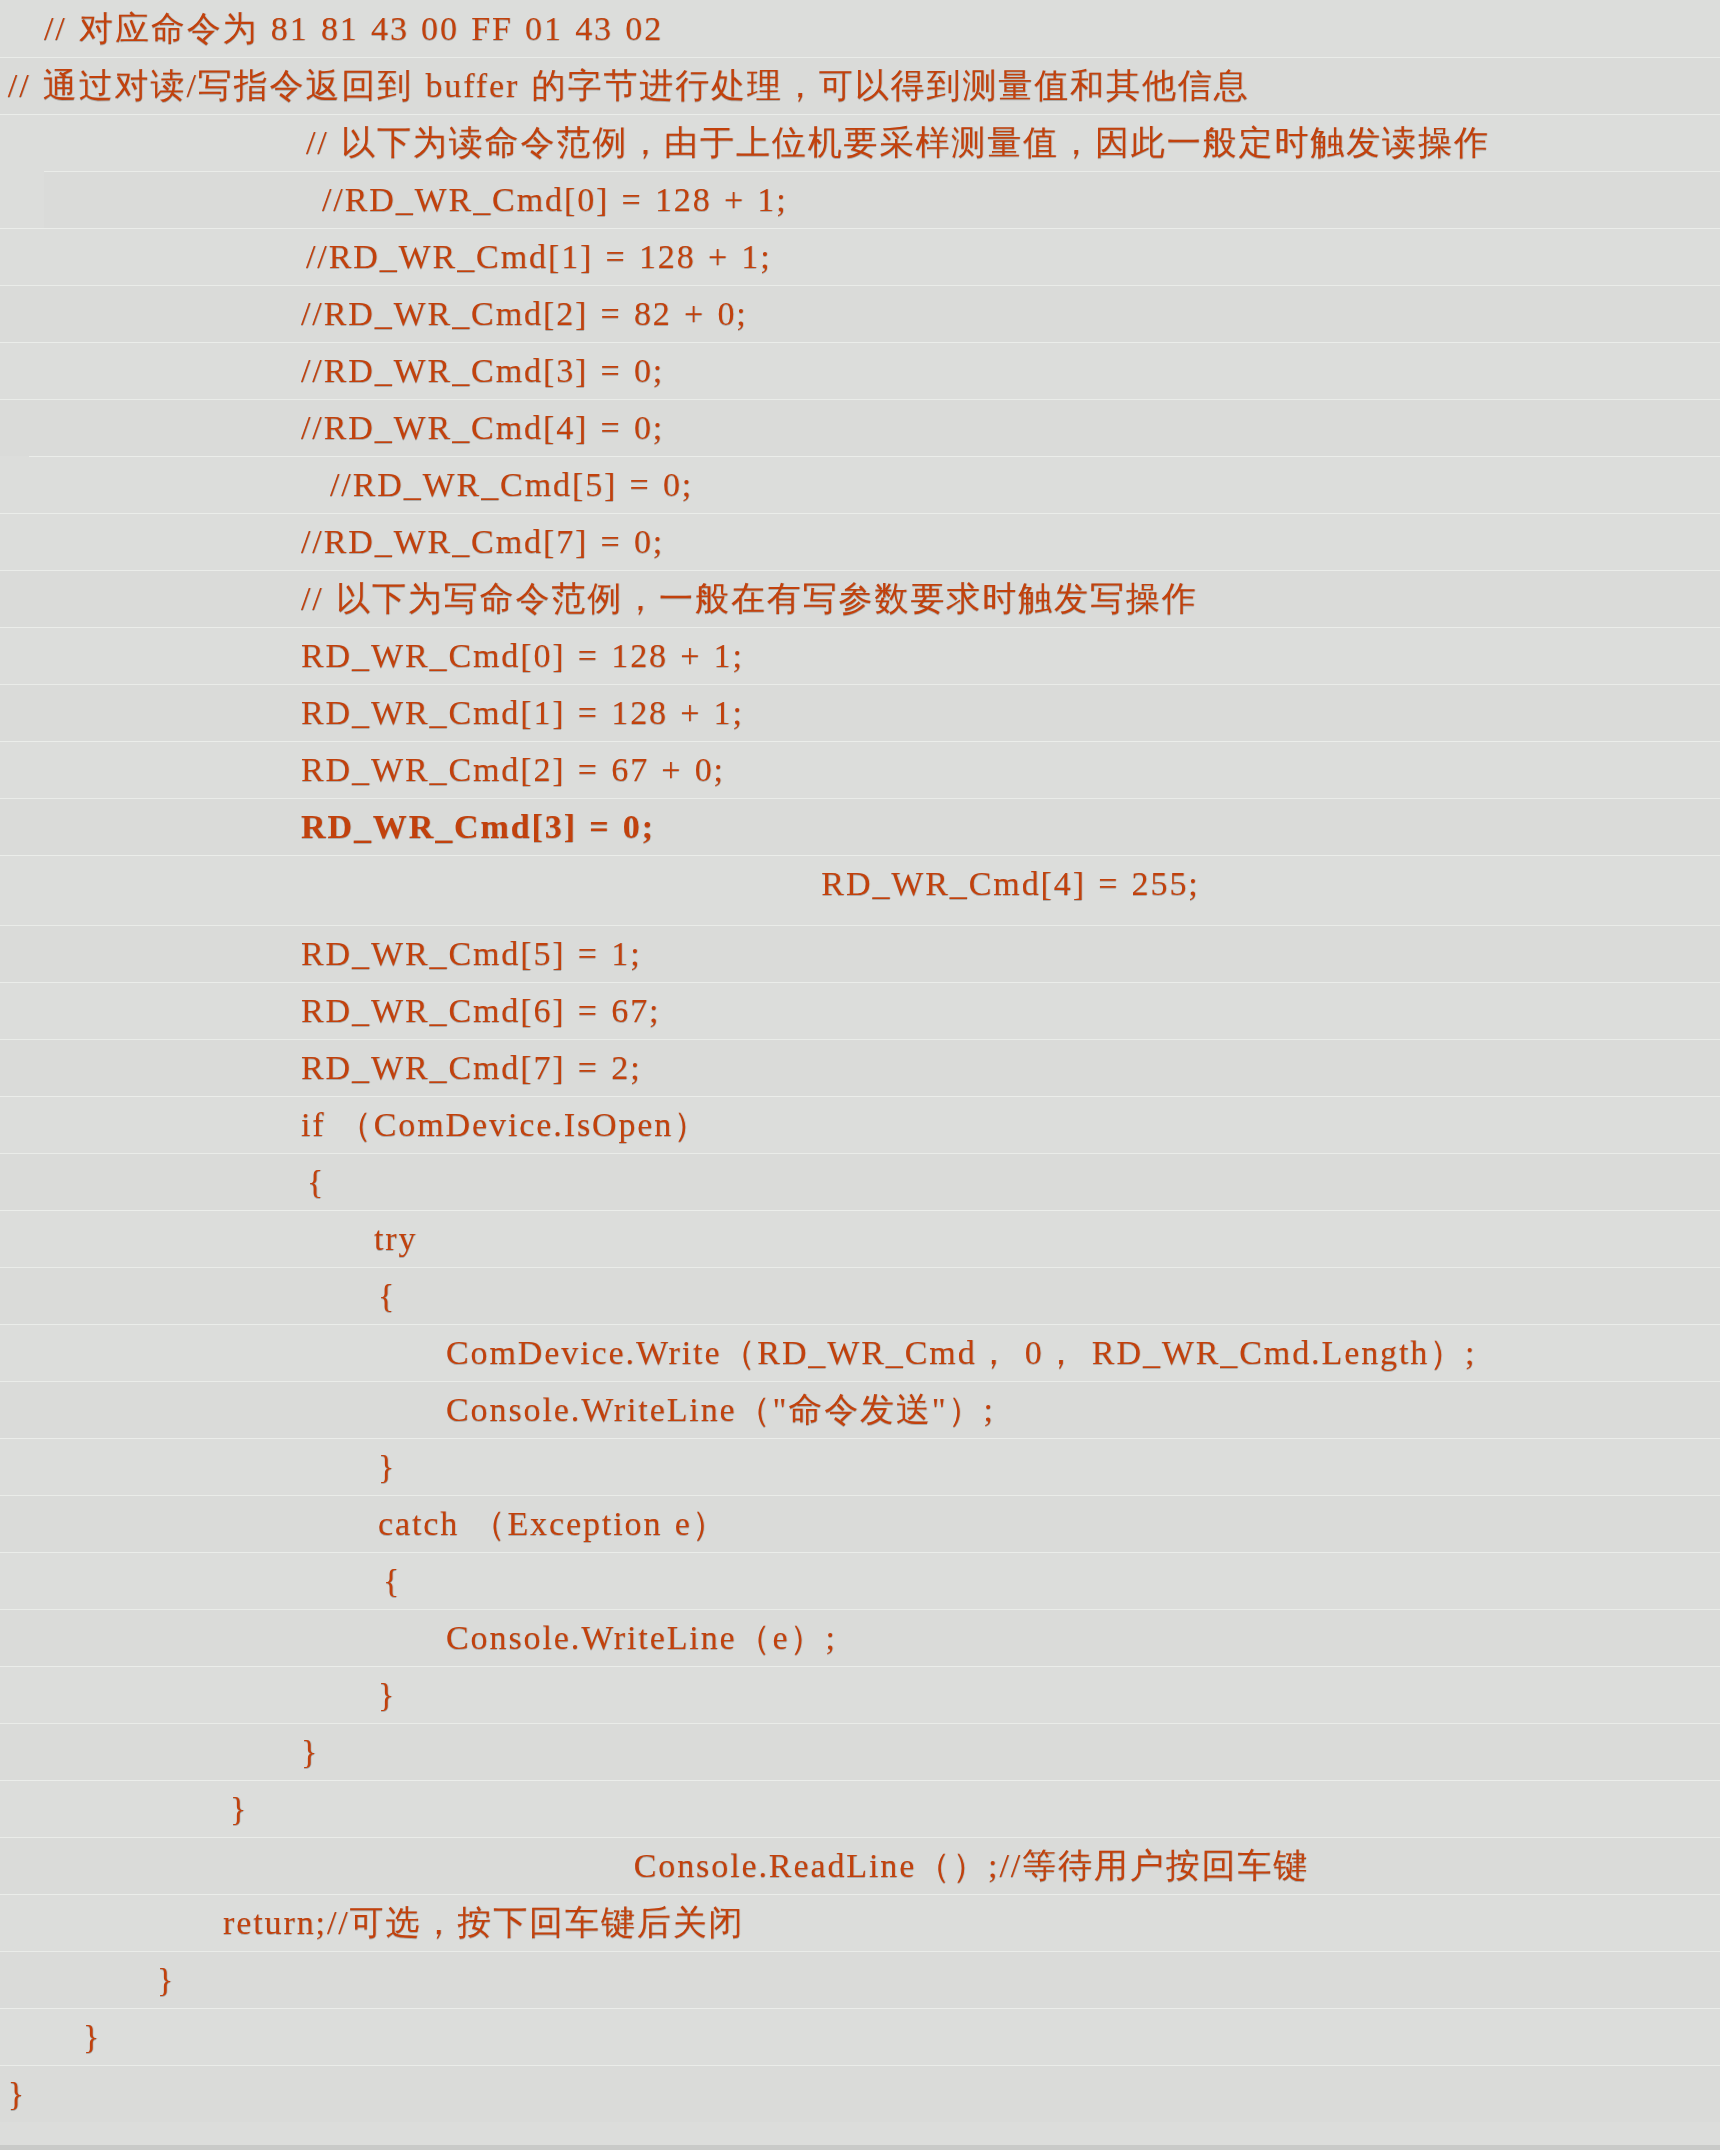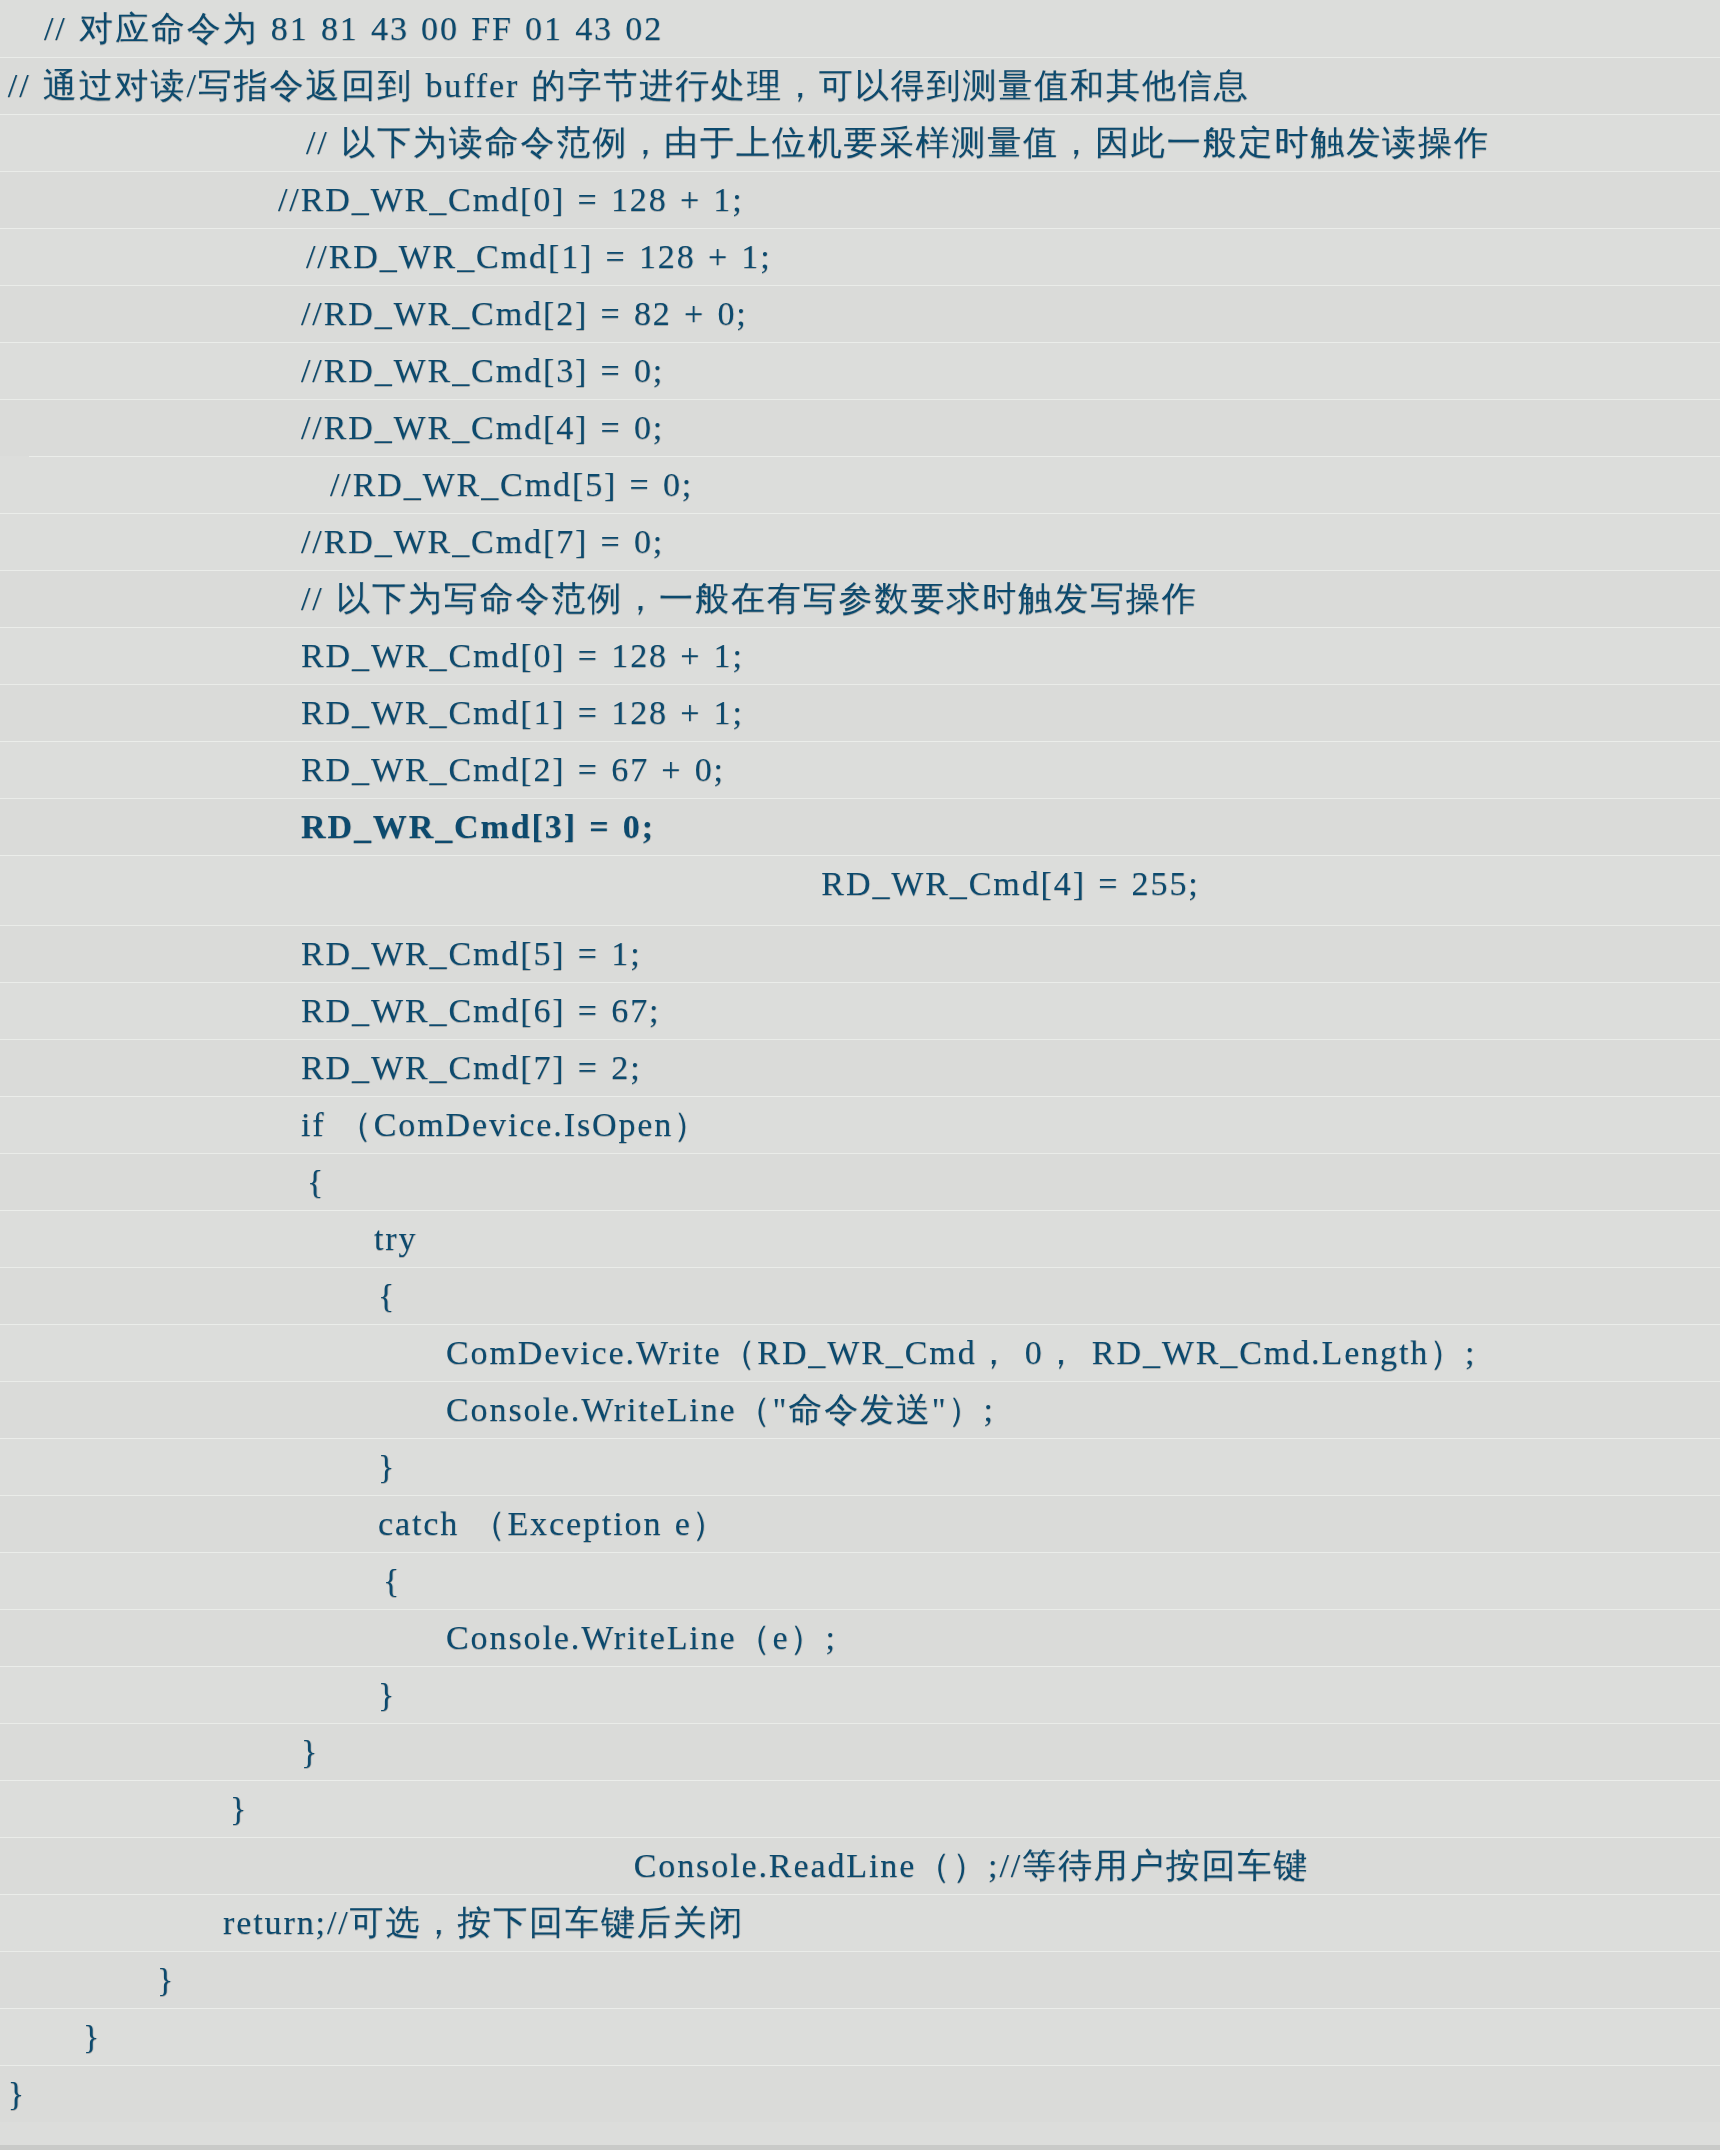--- a/index.html
+++ b/index.html
@@ -8,21 +8,21 @@
     background: #b0b0b0;
   }
   .page {
     position: relative;
     width: 1720px;
     height: 2150px;
     margin: 0 auto;
     background: #dcdddb;
     overflow: hidden;
     font-family: "Liberation Serif", "DejaVu Serif", serif;
-    color: #0c4a6e;
+    color: #c2410c;
   }
   .rows {
     position: absolute;
     inset: 0;
   }
   .code-line {
     box-sizing: border-box;
     height: 57px;
     display: flex;
     align-items: center;
@@ -52,21 +52,21 @@
   }
 </style>
 </head>
 <body>
 
 <div class="page">
   <div class="rows" id="rows">
       <div class="code-line" style="padding-left: 44px;"><span class="txt">// 对应命令为 81 81 43 00 FF 01 43 02</span></div>
       <div class="code-line alt" style="padding-left: 7.8px; text-align: right;"><span class="txt">// 通过对读/写指令返回到 buffer 的字节进行处理，可以得到测量值和其他信息</span></div>
       <div class="code-line" style="padding-left: 306px;"><span class="txt">// 以下为读命令范例，由于上位机要采样测量值，因此一般定时触发读操作</span></div>
-      <div class="code-line alt" style="padding-left: 278px;"><span class="txt">//RD_WR_Cmd[0] = 128 + 1;</span></div>
+      <div class="code-line alt" style="padding-left: 278px; margin-left: 44px;"><span class="txt">//RD_WR_Cmd[0] = 128 + 1;</span></div>
       <div class="code-line" style="padding-left: 306px;"><span class="txt">//RD_WR_Cmd[1] = 128 + 1;</span></div>
       <div class="code-line alt" style="padding-left: 301px;"><span class="txt">//RD_WR_Cmd[2] = 82 + 0;</span></div>
       <div class="code-line" style="padding-left: 301px;"><span class="txt">//RD_WR_Cmd[3] = 0;</span></div>
       <div class="code-line alt" style="padding-left: 301px;"><span class="txt">//RD_WR_Cmd[4] = 0;</span></div>
       <div class="code-line" style="padding-left: 301px; margin-left: 29px;"><span class="txt">//RD_WR_Cmd[5] = 0;</span></div>
       <div class="code-line" style="padding-left: 301px;"><span class="txt">//RD_WR_Cmd[7] = 0;</span></div>
       <div class="code-line alt" style="padding-left: 301px;"><span class="txt">// 以下为写命令范例，一般在有写参数要求时触发写操作</span></div>
       <div class="code-line" style="padding-left: 301px;"><span class="txt">RD_WR_Cmd[0] = 128 + 1;</span></div>
       <div class="code-line alt" style="padding-left: 301px;"><span class="txt">RD_WR_Cmd[1] = 128 + 1;</span></div>
       <div class="code-line" style="padding-left: 301px; text-align: center;"><span class="txt">RD_WR_Cmd[2] = 67 + 0;</span></div>

